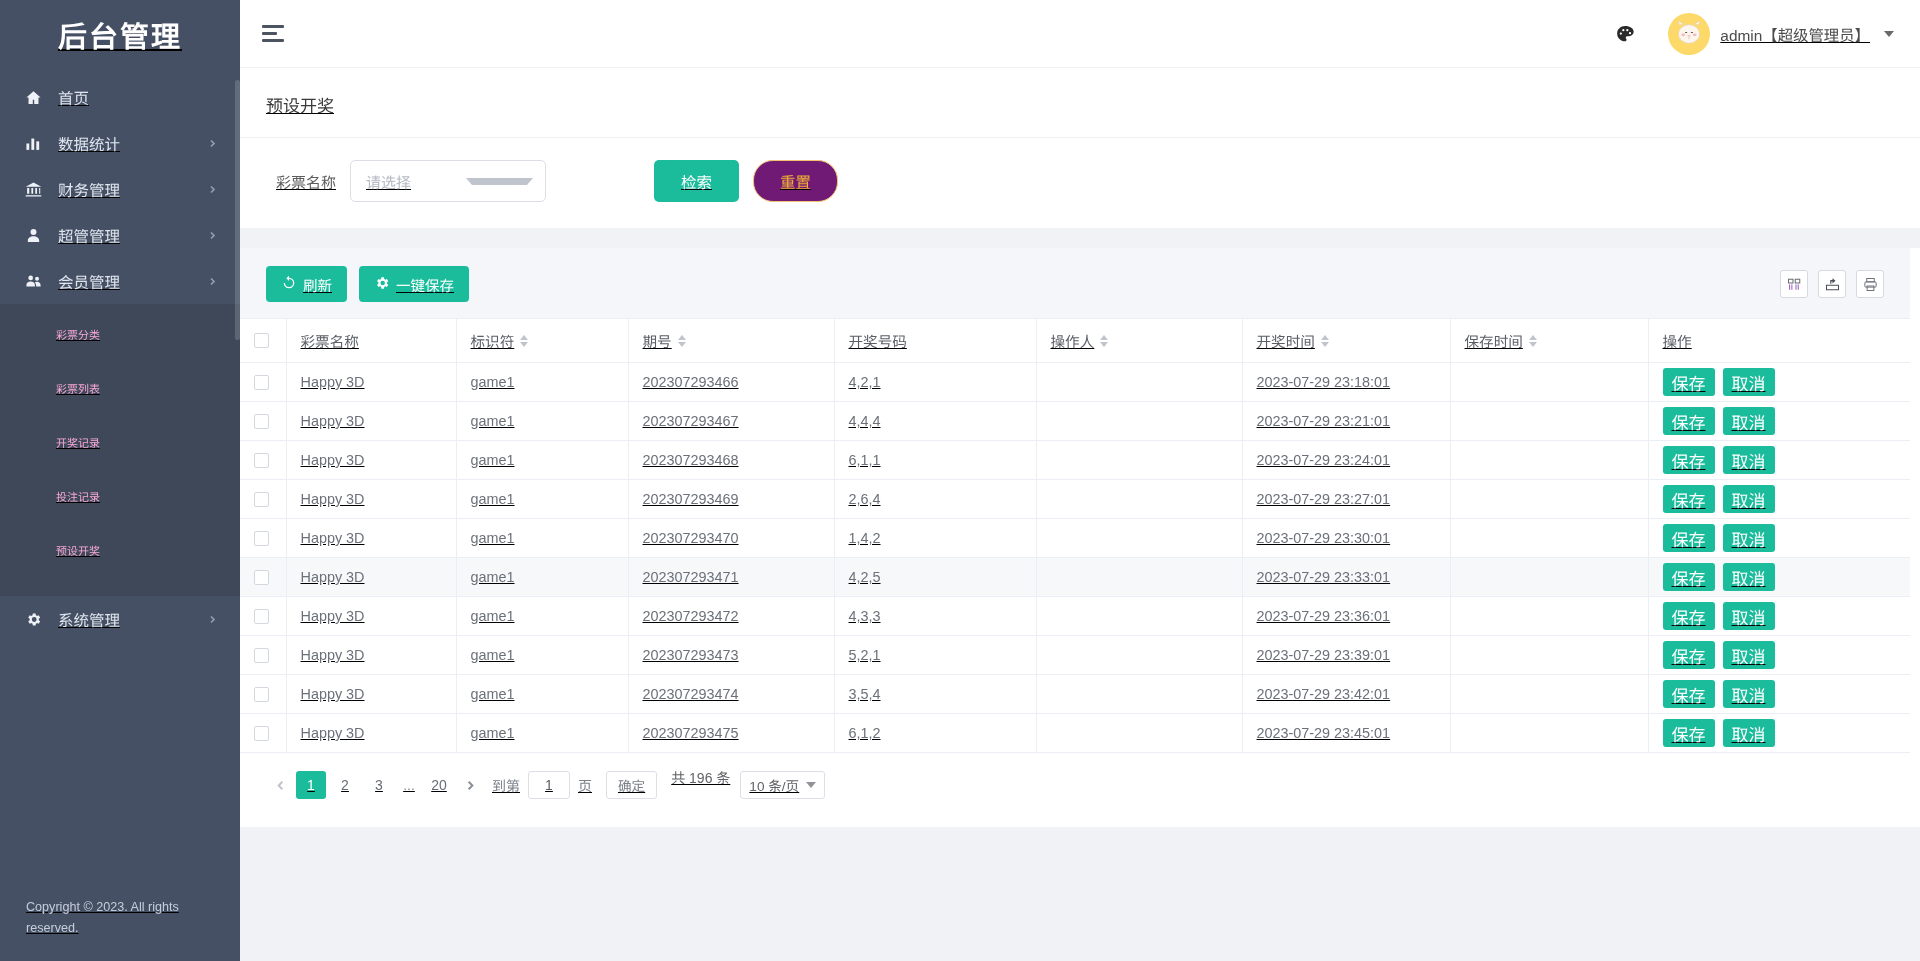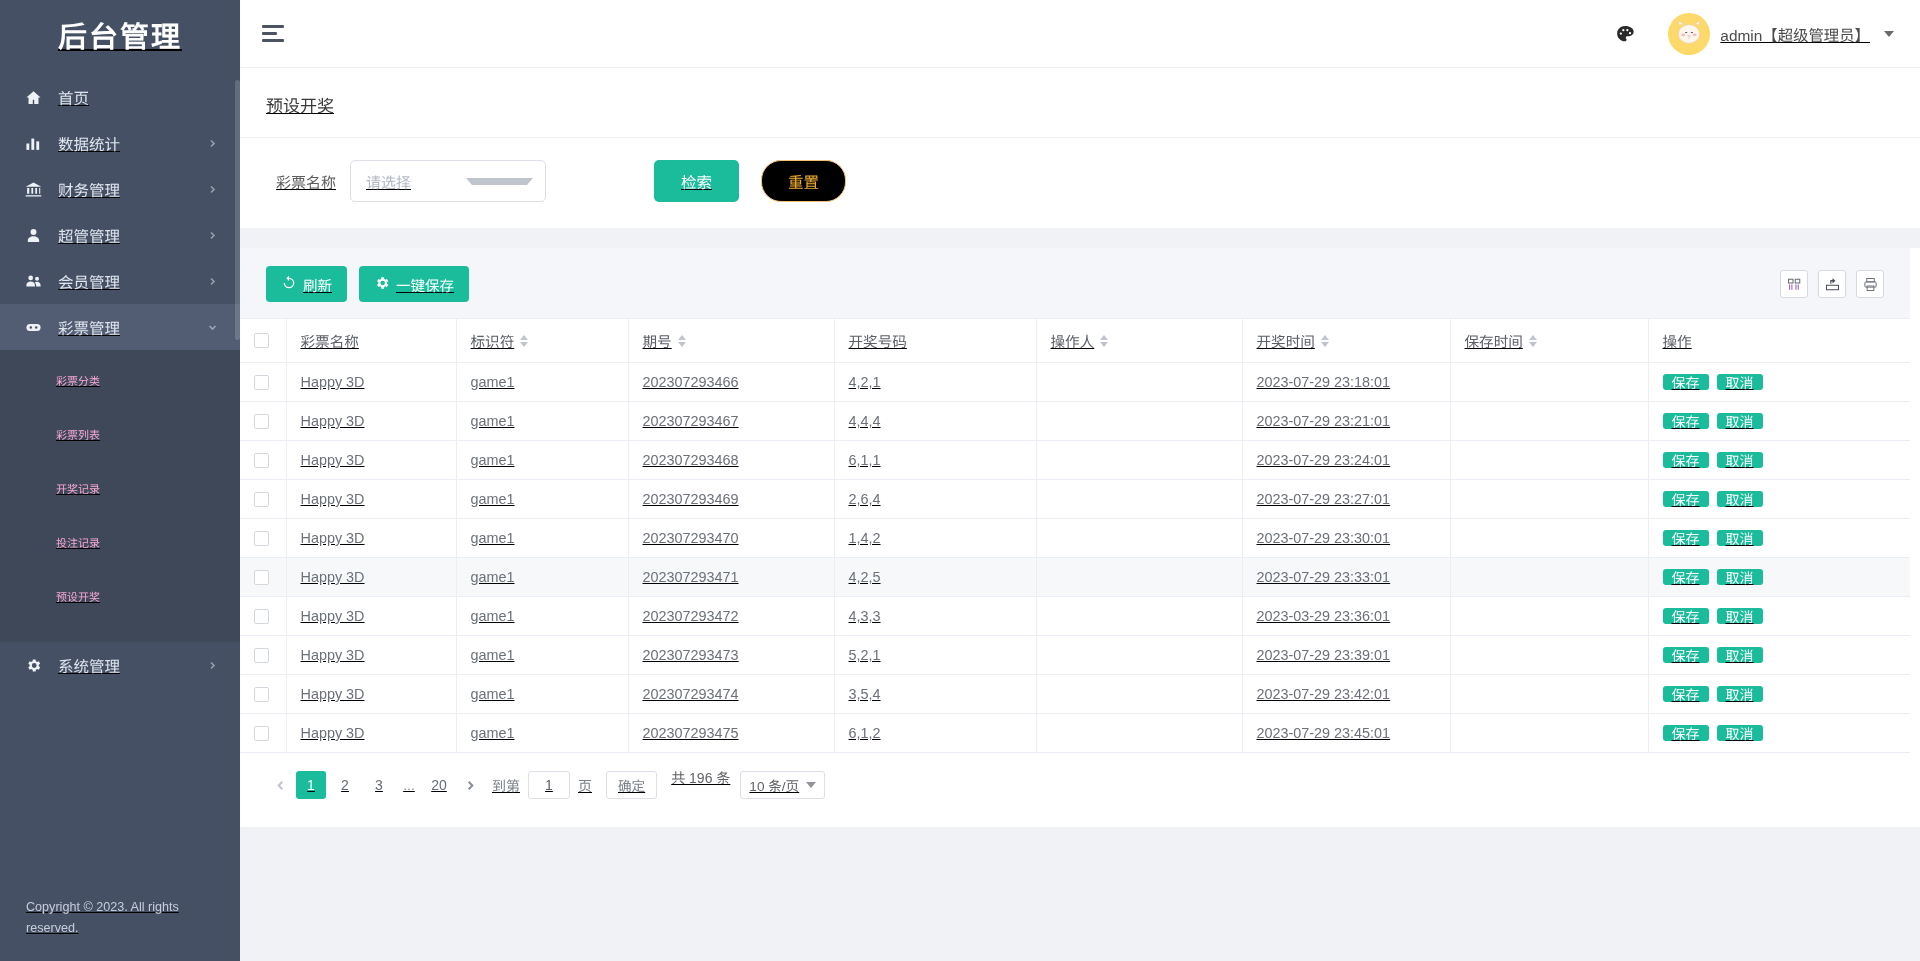--- a/index.html
+++ b/index.html
@@ -124,21 +124,21 @@
   .f-select span { flex: 1 1 auto; font-size: 15px; color: #b3b8c2; }
   .f-select .tri { width:0; height:0; border-left:6px solid transparent; border-right:6px solid transparent; border-top:7px solid #c0c4cc; }
   .f-gap { width: 108px; }
   .btn {
     height: 42px; padding: 16px 26px;
     border-radius: 5px; font-size: 15.5px;
     display: inline-flex; align-items: center; justify-content: center;
     cursor: pointer; border: 1px solid transparent; white-space: nowrap;
   }
   .btn-primary { background: #1abc9c; color: #fff; }
-  .btn-warn { background: #000000; color: #f0ad35; border-color: #f3c373; margin-left: 22px; border-radius: 20px; }
+  .btn-warn { background: #701a75; color: #f0ad35; border-color: #f3c373; margin-left: 14px; border-radius: 20px; }
 
   .card-gap { height: 20px; background: #f0f2f5; }
 
   .table-card { background:#fff; padding: 0 10px 8px 0; }
   .table-toolbar {
     display: flex; align-items: center;
     padding: 18px 26px 16px 26px;
     background: #f4f6f9;
   }
   .tb-btn {
@@ -184,23 +184,23 @@
   .col-check { width: 46px; }
   .chk {
     width: 15px; height: 15px;
     border: 1px solid #d3d7de; border-radius: 2px;
     background: #fff; cursor: pointer; display: block;
   }
   .row-hl { background: #f7f8fa; }
   .num-red { color: #e8393c; }
   .act-btns { display: flex; gap: 8px; }
   .mini-btn {
-    height: 16px; padding: 0 9px;
+    height: 28px; padding: 0 9px;
     background: #1abc9c; color: #fff;
-    border-radius: 3px; font-size: 14px;
+    border-radius: 3px; font-size: 17px;
     display: inline-flex; align-items: center; justify-content: center;
     cursor: pointer; white-space: nowrap;
   }
 
   .pager { display: flex; align-items: center; padding: 14px 26px 16px 26px; gap: 0; }
   .pg-arrow {
     width: 28px; height: 28px; display:flex; align-items:center; justify-content:center;
     cursor: pointer; color: #c0c4cc;
   }
   .pg-arrow svg { width: 11px; height: 11px; stroke: currentColor; fill:none; stroke-width:2.2; }
@@ -306,35 +306,20 @@
             </svg>
         </span>
         <span class="nav-label">会员管理</span>
         <span class="nav-arrow">
             <svg viewBox="0 0 12 12">
               <polyline points="4,2 8,6 4,10"></polyline>
             </svg>
           </span>
       </div>
 
-      <div class="nav-item active">
-        <span class="nav-ico">
-          <svg viewBox="0 0 24 24">
-              <path d="M7 7h10a5 5 0 0 1 0 10H7A5 5 0 0 1 7 7z"></path>
-              <circle cx="8.2" cy="12" r="1.7" fill="#455064"></circle>
-              <circle cx="15.8" cy="12" r="1.7" fill="#455064"></circle>
-            </svg>
-        </span>
-        <span class="nav-label">彩票管理</span>
-        <span class="nav-arrow open">
-            <svg viewBox="0 0 12 12">
-              <polyline points="4,2 8,6 4,10"></polyline>
-            </svg>
-          </span>
-      </div>
 
       <div class="submenu">
         <div class="sb-spacer"></div>
         <div class="sub-item">
           <span>彩票分类</span>
         </div>
         <div class="sb-spacer"></div>
         <div class="sub-item">
           <span>彩票列表</span>
         </div>
@@ -664,21 +649,21 @@
               </tr>
               <tr>
                 <td>
                   <span class="chk"></span>
                 </td>
                 <td>Happy 3D</td>
                 <td>game1</td>
                 <td>202307293472</td>
                 <td class="num-red">4,3,3</td>
                 <td></td>
-                <td>2023-03-29 23:36:01</td>
+                <td>2023-07-29 23:36:01</td>
                 <td></td>
                 <td>
                   <div class="act-btns">
                     <span class="mini-btn">保存</span>
                     <span class="mini-btn">取消</span>
                   </div>
                 </td>
               </tr>
               <tr>
                 <td>

